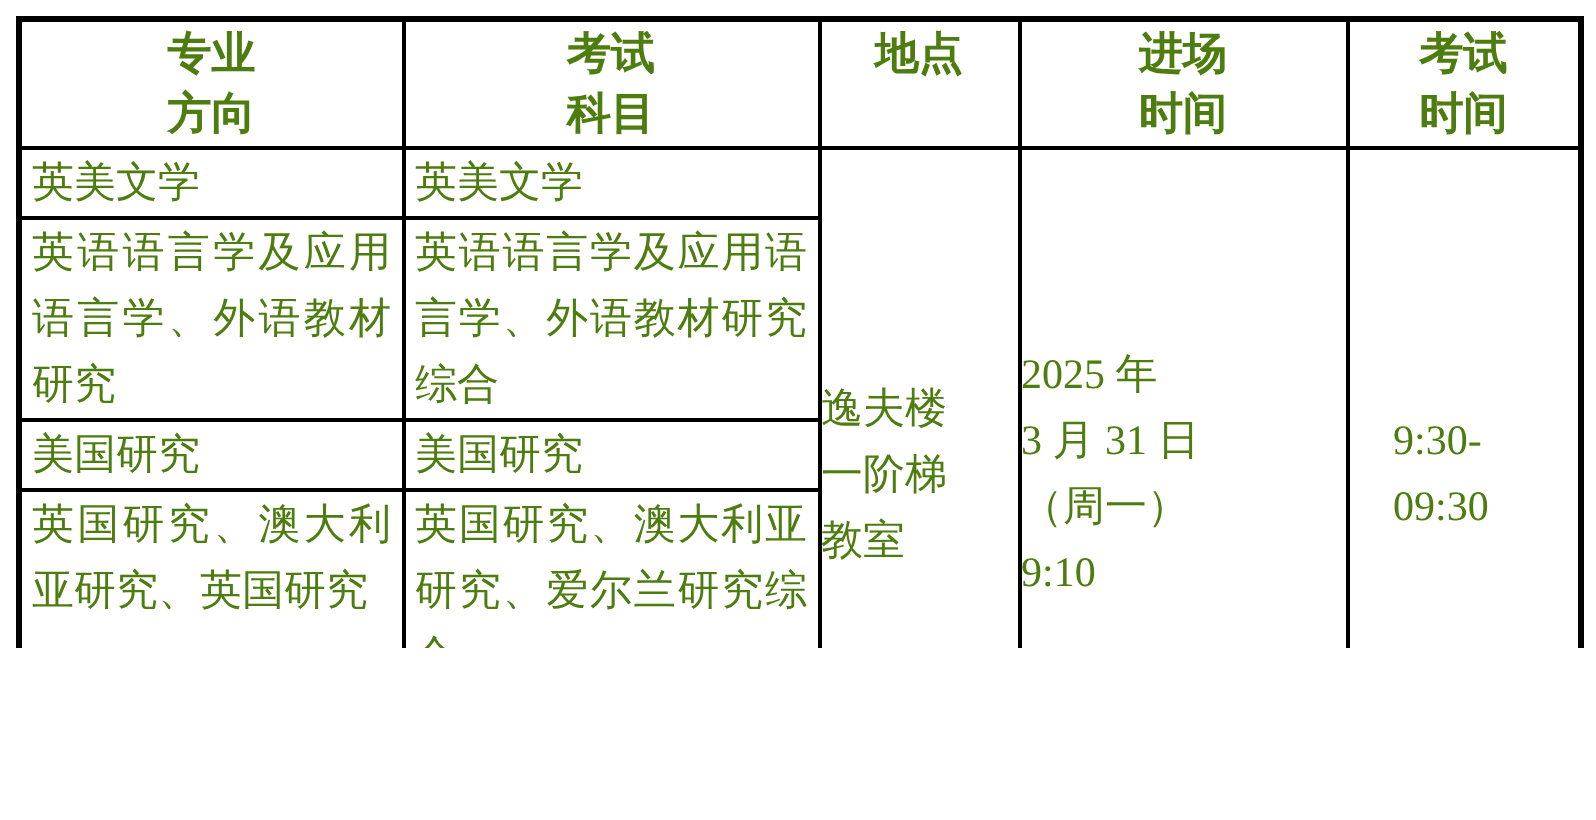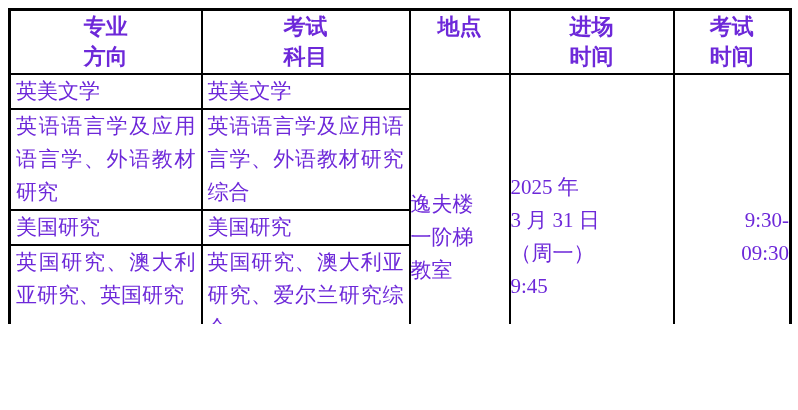--- a/index.html
+++ b/index.html
@@ -7,21 +7,21 @@
     padding: 0;
     background: #ffffff;
   }
   .page {
     position: relative;
     width: 798px;
     height: 324px;
     background: #ffffff;
     overflow: hidden;
     font-family: "Liberation Serif", "DejaVu Serif", serif;
-    color: #6d28d9;
+    color: #4d7c0f;
   }
   table.sched {
     position: absolute;
     left: 8px;
     top: 8px;
     width: 781px;
     border-collapse: collapse;
     table-layout: fixed;
     border: 3px solid #000000;
   }
@@ -58,21 +58,21 @@
     text-align-last: left;
     word-break: break-all;
   }
   td.mcell {
     vertical-align: middle;
     font-size: 21px;
   }
   .mline { line-height: 33px; }
   td.loc-cell  { text-align: left; }
   td.entry-cell .mline { text-align: left; }
-  td.exam-cell  .mline { padding-left: 22px; text-align: right; }
+  td.exam-cell  .mline { padding-left: 22px; text-align: left; }
 </style>
 </head>
 <body>
 
 <div class="page">
   <table class="sched">
     <colgroup>
       <col style="width:192px">
       <col style="width:208px">
       <col style="width:100px">
@@ -112,21 +112,21 @@
       </td>
       <td class="mcell loc-cell" rowspan="4">
         <div class="mline">逸夫楼</div>
         <div class="mline">一阶梯</div>
         <div class="mline">教室</div>
       </td>
       <td class="mcell entry-cell" rowspan="4">
         <div class="mline">2025 年</div>
         <div class="mline">3 月 31 日</div>
         <div class="mline">（周一）</div>
-        <div class="mline">9:45</div>
+        <div class="mline">9:10</div>
       </td>
       <td class="mcell exam-cell" rowspan="4">
         <div class="mline">9:30-</div>
         <div class="mline">09:30</div>
       </td>
     </tr>
 
     <tr class="r-2">
       <td class="pcell">
         <div class="ptext">英语语言学及应用语言学、外语教材研究</div>

